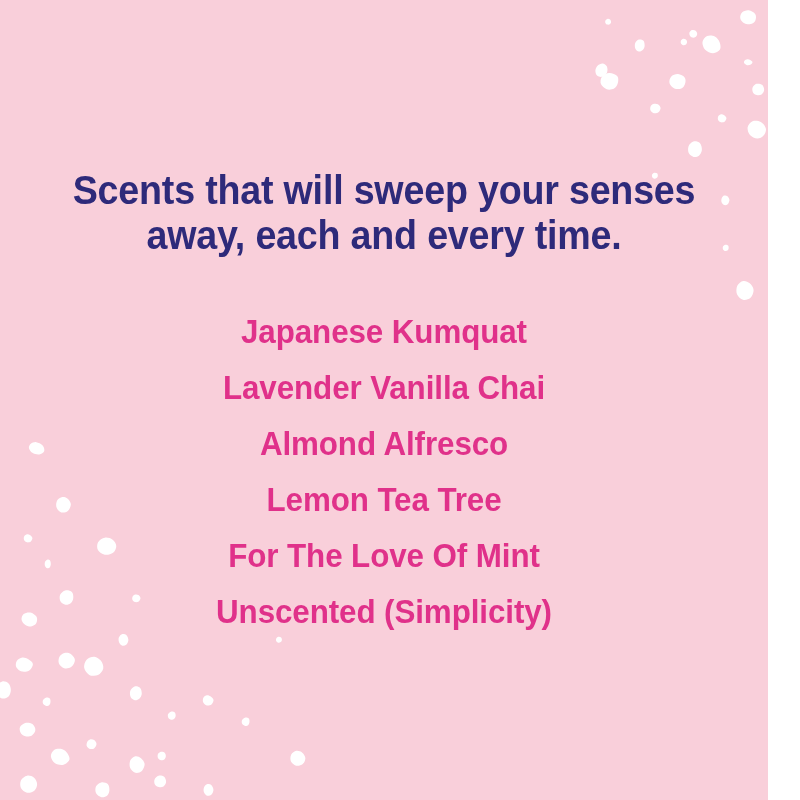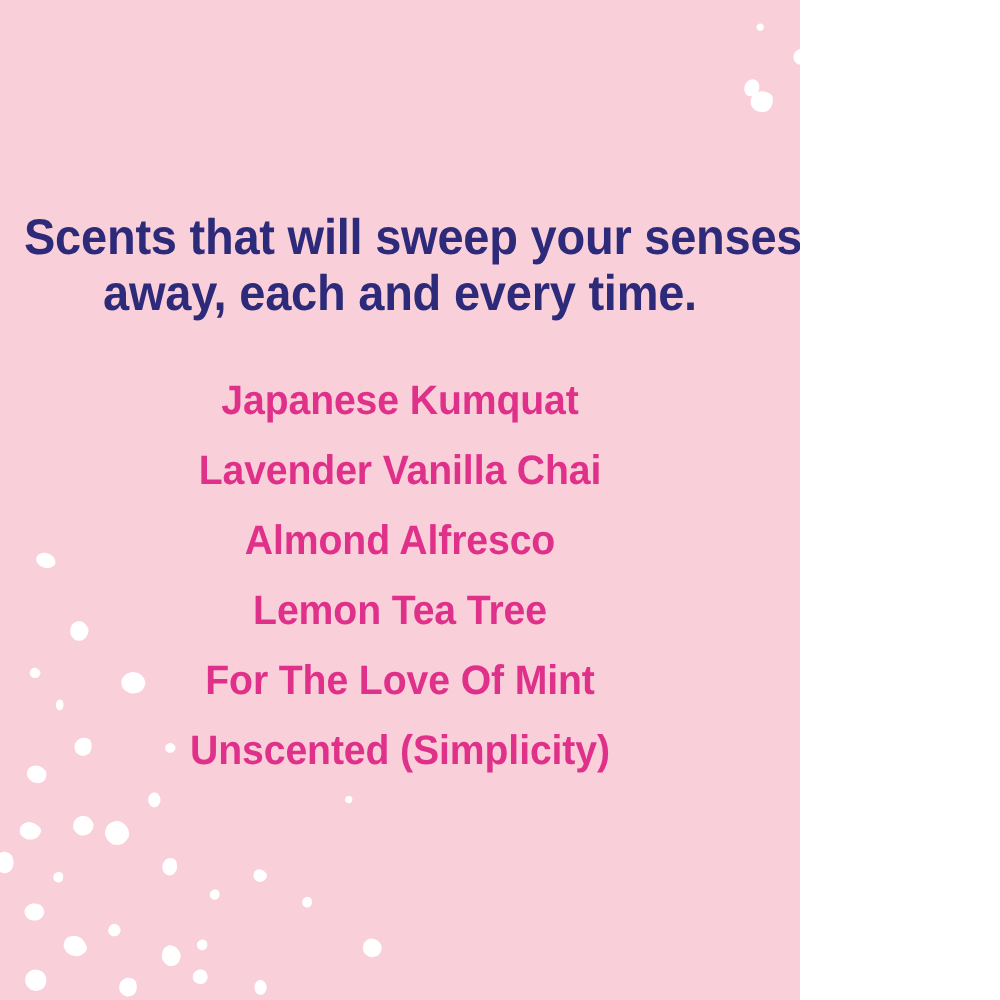--- a/index.html
+++ b/index.html
@@ -8,21 +8,21 @@
   }
   body {
     width: 800px;
     height: 800px;
     overflow: hidden;
     font-family: "Liberation Sans", sans-serif;
   }
 
   #poster {
     position: relative;
-    width: 640px;
+    width: 768px;
     height: 800px;
     background: #f9cfda;
     overflow: hidden;
   }
 
   #confetti-layer {
     position: absolute;
     inset: 0;
     width: 800px;
     height: 800px;
@@ -52,21 +52,21 @@
     transform: scaleX(0.94);
   }
 
   #headline .hl-line {
     display: block;
     white-space: nowrap;
   }
 
   #scent-list {
     position: absolute;
-    top: 292px;
+    top: 304px;
     left: 0;
     right: 0;
     list-style: none;
     margin: 0;
     padding: 0;
     text-align: center;
   }
 
   #scent-list li {
     color: #e0318a;

